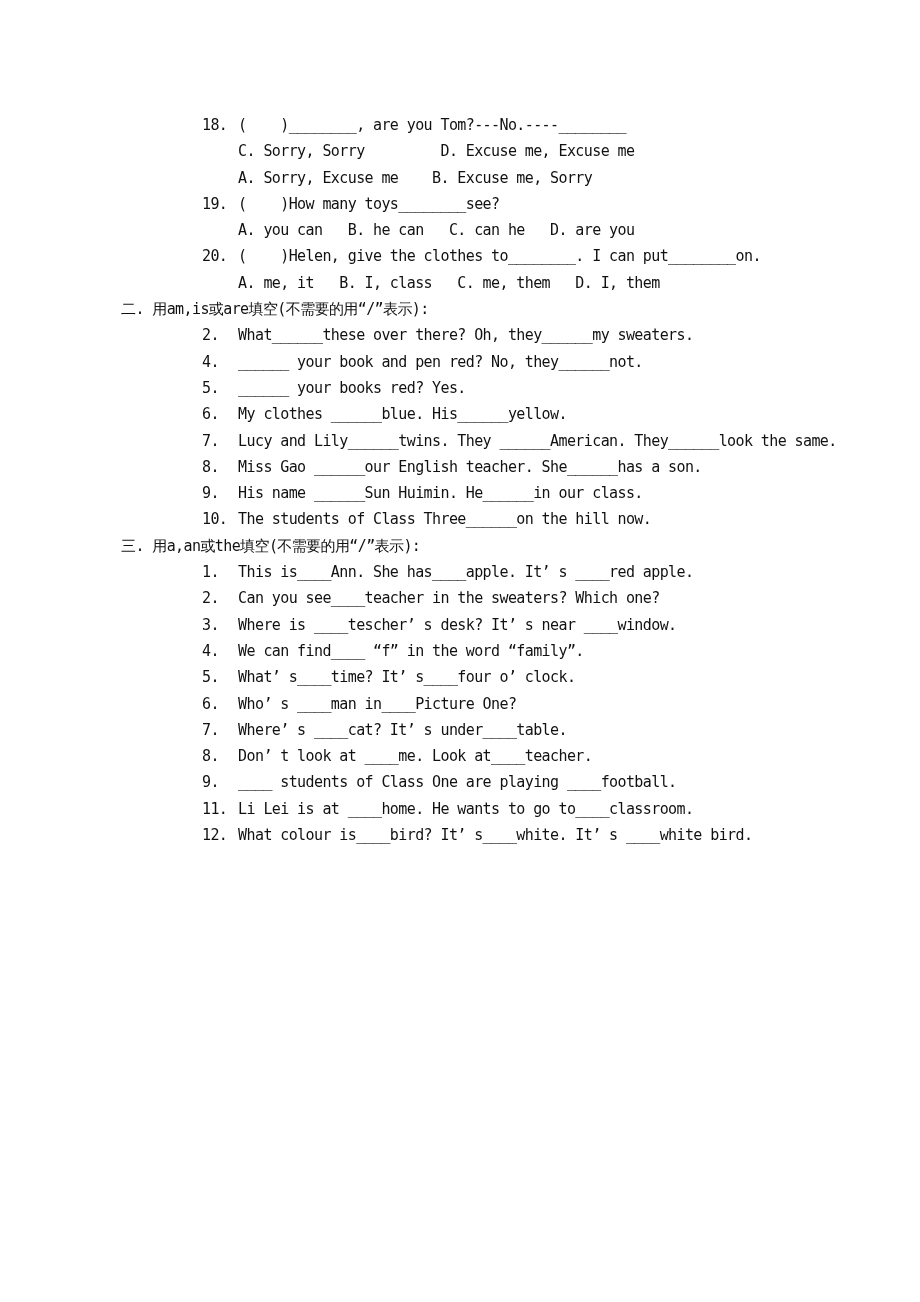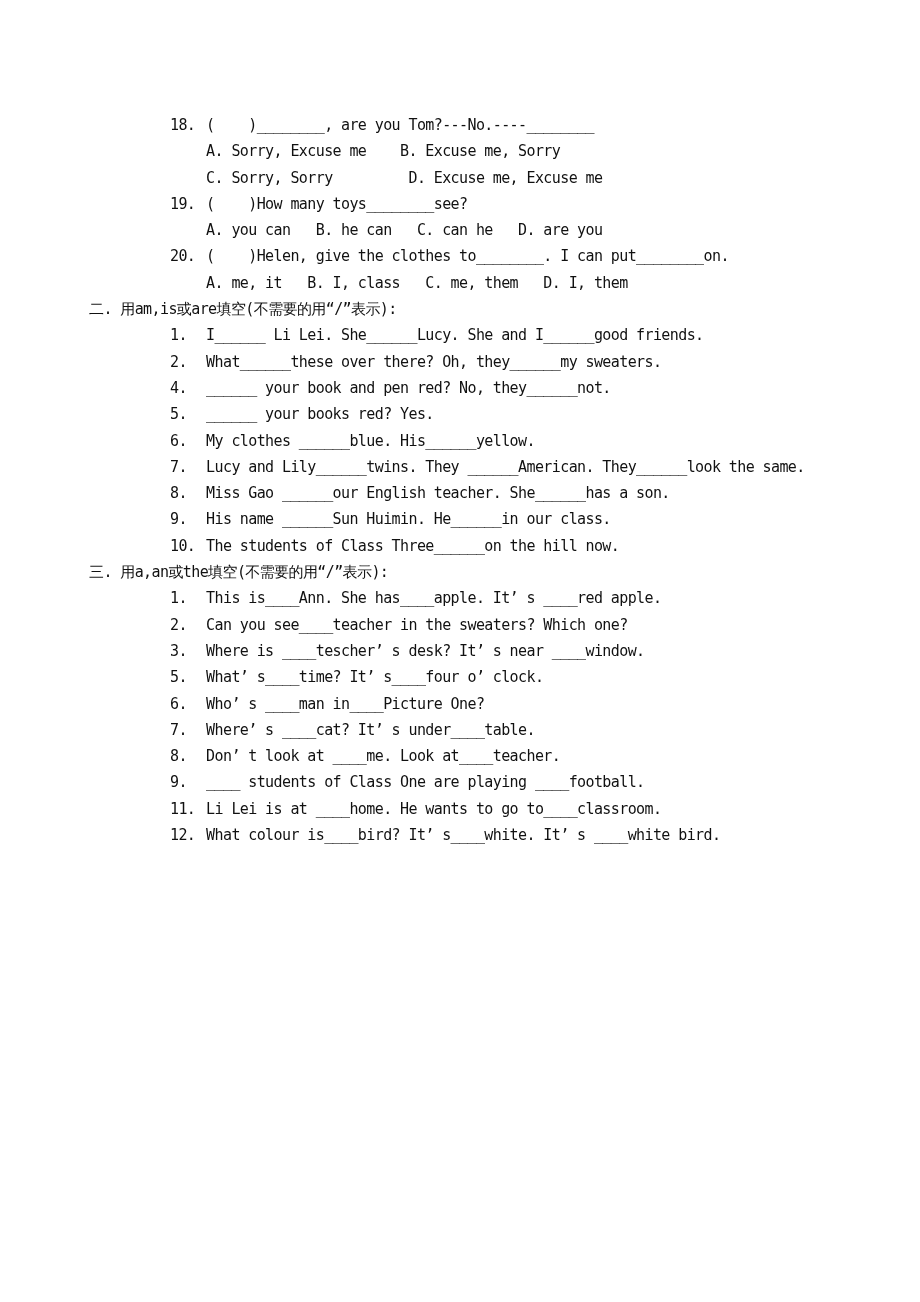--- a/index.html
+++ b/index.html
@@ -20,54 +20,55 @@
     width: 920px;
     font-family: "DejaVu Sans Mono", "Liberation Mono", monospace;
     font-size: 15px;
     letter-spacing: -0.6px;
     color: #111111;
   }
   .line {
     height: 26.3px;
     line-height: 26.3px;
     white-space: pre;
+    margin-left: 32px;
   }
   .indent-0 { padding-left: 89px; }
   .indent-1 { padding-left: 170px; }
   .indent-2 { padding-left: calc(170px + 4ch); }
   .num {
     display: inline-block;
     width: 4ch;
   }
 </style>
 </head>
 <body>
 
 <div class="worksheet" id="worksheet">
     <div class="line indent-1"><span class="num">18.</span><span>(    )________, are you Tom?---No.----________</span></div>
+    <div class="line indent-2"><span>C. Sorry, Sorry         D. Excuse me, Excuse me</span></div>
     <div class="line indent-2"><span>A. Sorry, Excuse me    B. Excuse me, Sorry</span></div>
-    <div class="line indent-2"><span>C. Sorry, Sorry         D. Excuse me, Excuse me</span></div>
     <div class="line indent-1"><span class="num">19.</span><span>(    )How many toys________see?</span></div>
     <div class="line indent-2"><span>A. you can   B. he can   C. can he   D. are you</span></div>
     <div class="line indent-1"><span class="num">20.</span><span>(    )Helen, give the clothes to________. I can put________on.</span></div>
     <div class="line indent-2"><span>A. me, it   B. I, class   C. me, them   D. I, them</span></div>
     <div class="line indent-0"><span>二. 用am,is或are填空(不需要的用“/”表示):</span></div>
-    <div class="line indent-1"><span class="num">1.</span><span>I______ Li Lei. She______Lucy. She and I______good friends.</span></div>
     <div class="line indent-1"><span class="num">2.</span><span>What______these over there? Oh, they______my sweaters.</span></div>
     <div class="line indent-1"><span class="num">4.</span><span>______ your book and pen red? No, they______not.</span></div>
     <div class="line indent-1"><span class="num">5.</span><span>______ your books red? Yes.</span></div>
     <div class="line indent-1"><span class="num">6.</span><span>My clothes ______blue. His______yellow.</span></div>
     <div class="line indent-1"><span class="num">7.</span><span>Lucy and Lily______twins. They ______American. They______look the same.</span></div>
     <div class="line indent-1"><span class="num">8.</span><span>Miss Gao ______our English teacher. She______has a son.</span></div>
     <div class="line indent-1"><span class="num">9.</span><span>His name ______Sun Huimin. He______in our class.</span></div>
     <div class="line indent-1"><span class="num">10.</span><span>The students of Class Three______on the hill now.</span></div>
     <div class="line indent-0"><span>三. 用a,an或the填空(不需要的用“/”表示):</span></div>
     <div class="line indent-1"><span class="num">1.</span><span>This is____Ann. She has____apple. It’ s ____red apple.</span></div>
     <div class="line indent-1"><span class="num">2.</span><span>Can you see____teacher in the sweaters? Which one?</span></div>
     <div class="line indent-1"><span class="num">3.</span><span>Where is ____tescher’ s desk? It’ s near ____window.</span></div>
+    <div class="line indent-1"><span class="num">4.</span><span>We can find____ “f” in the word “family”.</span></div>
     <div class="line indent-1"><span class="num">5.</span><span>What’ s____time? It’ s____four o’ clock.</span></div>
     <div class="line indent-1"><span class="num">6.</span><span>Who’ s ____man in____Picture One?</span></div>
     <div class="line indent-1"><span class="num">7.</span><span>Where’ s ____cat? It’ s under____table.</span></div>
     <div class="line indent-1"><span class="num">8.</span><span>Don’ t look at ____me. Look at____teacher.</span></div>
     <div class="line indent-1"><span class="num">9.</span><span>____ students of Class One are playing ____football.</span></div>
     <div class="line indent-1"><span class="num">11.</span><span>Li Lei is at ____home. He wants to go to____classroom.</span></div>
     <div class="line indent-1"><span class="num">12.</span><span>What colour is____bird? It’ s____white. It’ s ____white bird.</span></div>
   </div>
 
 </body></html>

